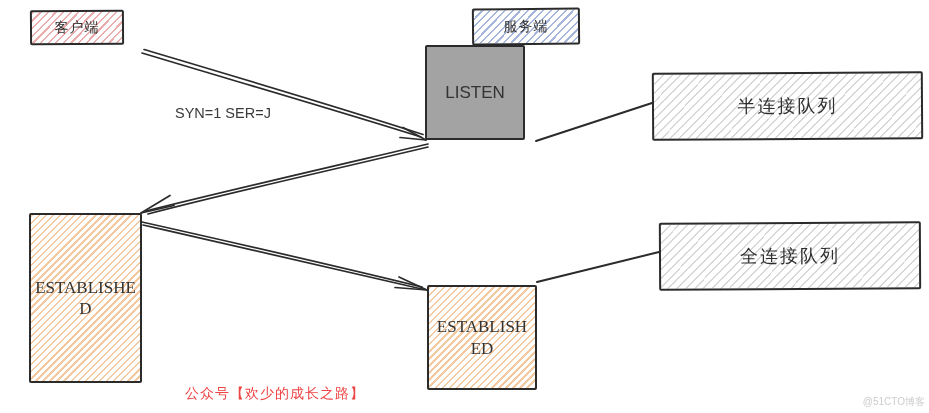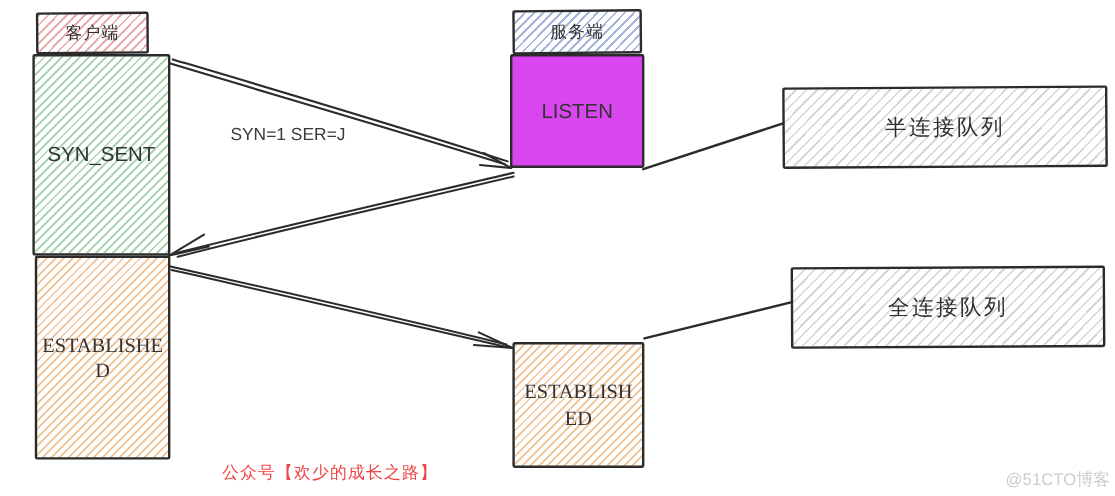--- a/index.html
+++ b/index.html
@@ -7,52 +7,52 @@
     position:relative;width:929px;height:413px;background:#ffffff;
     font-family:"Liberation Sans","DejaVu Sans",sans-serif;color:#2f2f2f;overflow:hidden;
   }
   .box{
     position:absolute;display:flex;align-items:center;justify-content:center;
     border:2px solid #2b2b2b;border-radius:2px;box-sizing:border-box;
     text-align:center;line-height:1.25;
   }
   
   .hatch-pink  {background-image:repeating-linear-gradient(135deg,rgba(217,106,106,0.55) 0 1.6px,transparent 1.6px 5.4px);}
-  .hatch-blue  {background-image:repeating-linear-gradient(135deg,rgba(106,133,196,0.60) 0 1.6px,transparent 1.6px 5.4px);}
+  .hatch-blue  {background-image:repeating-linear-gradient(135deg,rgba(106,133,196,0.60) 0 1.6px,transparent 1.6px 5.4px);margin-left:45px;}
   .hatch-green {background-image:repeating-linear-gradient(135deg,rgba(92,175,106,0.50) 0 1.7px,transparent 1.7px 5.2px);}
   .hatch-orange{background-image:repeating-linear-gradient(135deg,rgba(232,148,70,0.50) 0 1.7px,transparent 1.7px 5.0px);font-family:Liberation Serif, serif;}
   .hatch-gray  {background-image:repeating-linear-gradient(135deg,rgba(150,150,150,0.38) 0 1.4px,transparent 1.4px 6.2px);}
 
   .col-header{font-size:14px;letter-spacing:1px;color:#2f2f2f;}
   .state-label{font-size:17px;color:#333;padding:0 4px;word-break:break-all;}
 
   
   .client-header      {left:30px;top:10px;width:94px;height:35px;transform:rotate(-0.4deg);}
   .client-syn-sent    {left:27px;top:45px;width:115px;height:168px;}
   .client-established {left:29px;top:213px;width:113px;height:170px;}
 
   
   .server-header      {left:427px;top:8px;width:108px;height:37px;transform:rotate(-0.5deg);}
-  .server-listen      {left:425px;top:45px;width:112px;height:95px;background:#d946ef;}
+  .server-listen      {left:425px;top:45px;width:100px;height:95px;background:#a3a3a3;}
   .server-syn-rev     {left:426px;top:140px;width:111px;height:145px;}
   .server-established {left:427px;top:285px;width:110px;height:105px;}
 
   
   .queue-half{left:652px;top:72px;width:271px;height:68px;transform:rotate(-0.35deg);border-width:2.5px;}
   .queue-full{left:659px;top:222px;width:262px;height:68px;transform:rotate(-0.3deg);border-width:2.5px;}
   .queue-label{font-size:18px;color:#2f2f2f;letter-spacing:2px;}
 
   
   .msg{position:absolute;font-size:14.5px;color:#3a3a3a;white-space:nowrap;}
-  .msg-syn   {left:192px;top:105px;}
+  .msg-syn   {left:175px;top:105px;}
   .msg-synack{left:218px;top:198px;}
   .msg-ack   {left:226px;top:295px;}
 
   .footer-caption{position:absolute;left:185px;top:385px;font-size:14px;color:#ef4444;letter-spacing:1px;}
-  .watermark{position:absolute;right:4px;bottom:4px;font-size:14px;color:#cccccc;}
+  .watermark{position:absolute;right:4px;bottom:4px;font-size:10px;color:#cccccc;}
 
   #connectors{position:absolute;left:0;top:0;pointer-events:none;}
 </style>
 </head>
 <body>
 
 <div id="diagram">
 
   <svg id="connectors" width="929" height="413" viewBox="0 0 929 413">
     <g stroke="#2b2b2b" stroke-width="1.7" fill="none" stroke-linecap="round">
@@ -79,23 +79,20 @@
       </g>
       <g stroke-width="2">
         <path d="M537,282 L659,252"></path>
       </g>
     </g>
   </svg>
 
   <div class="box hatch-pink client-header">
     <span class="col-header">客户端</span>
   </div>
-  <div class="box hatch-green client-syn-sent">
-    <span class="state-label">SYN_SENT</span>
-  </div>
   <div class="box hatch-orange client-established">
     <span class="state-label">ESTABLISHED</span>
   </div>
 
   <div class="box hatch-blue server-header">
     <span class="col-header">服务端</span>
   </div>
   <div class="box server-listen">
     <span class="state-label">LISTEN</span>
   </div>

